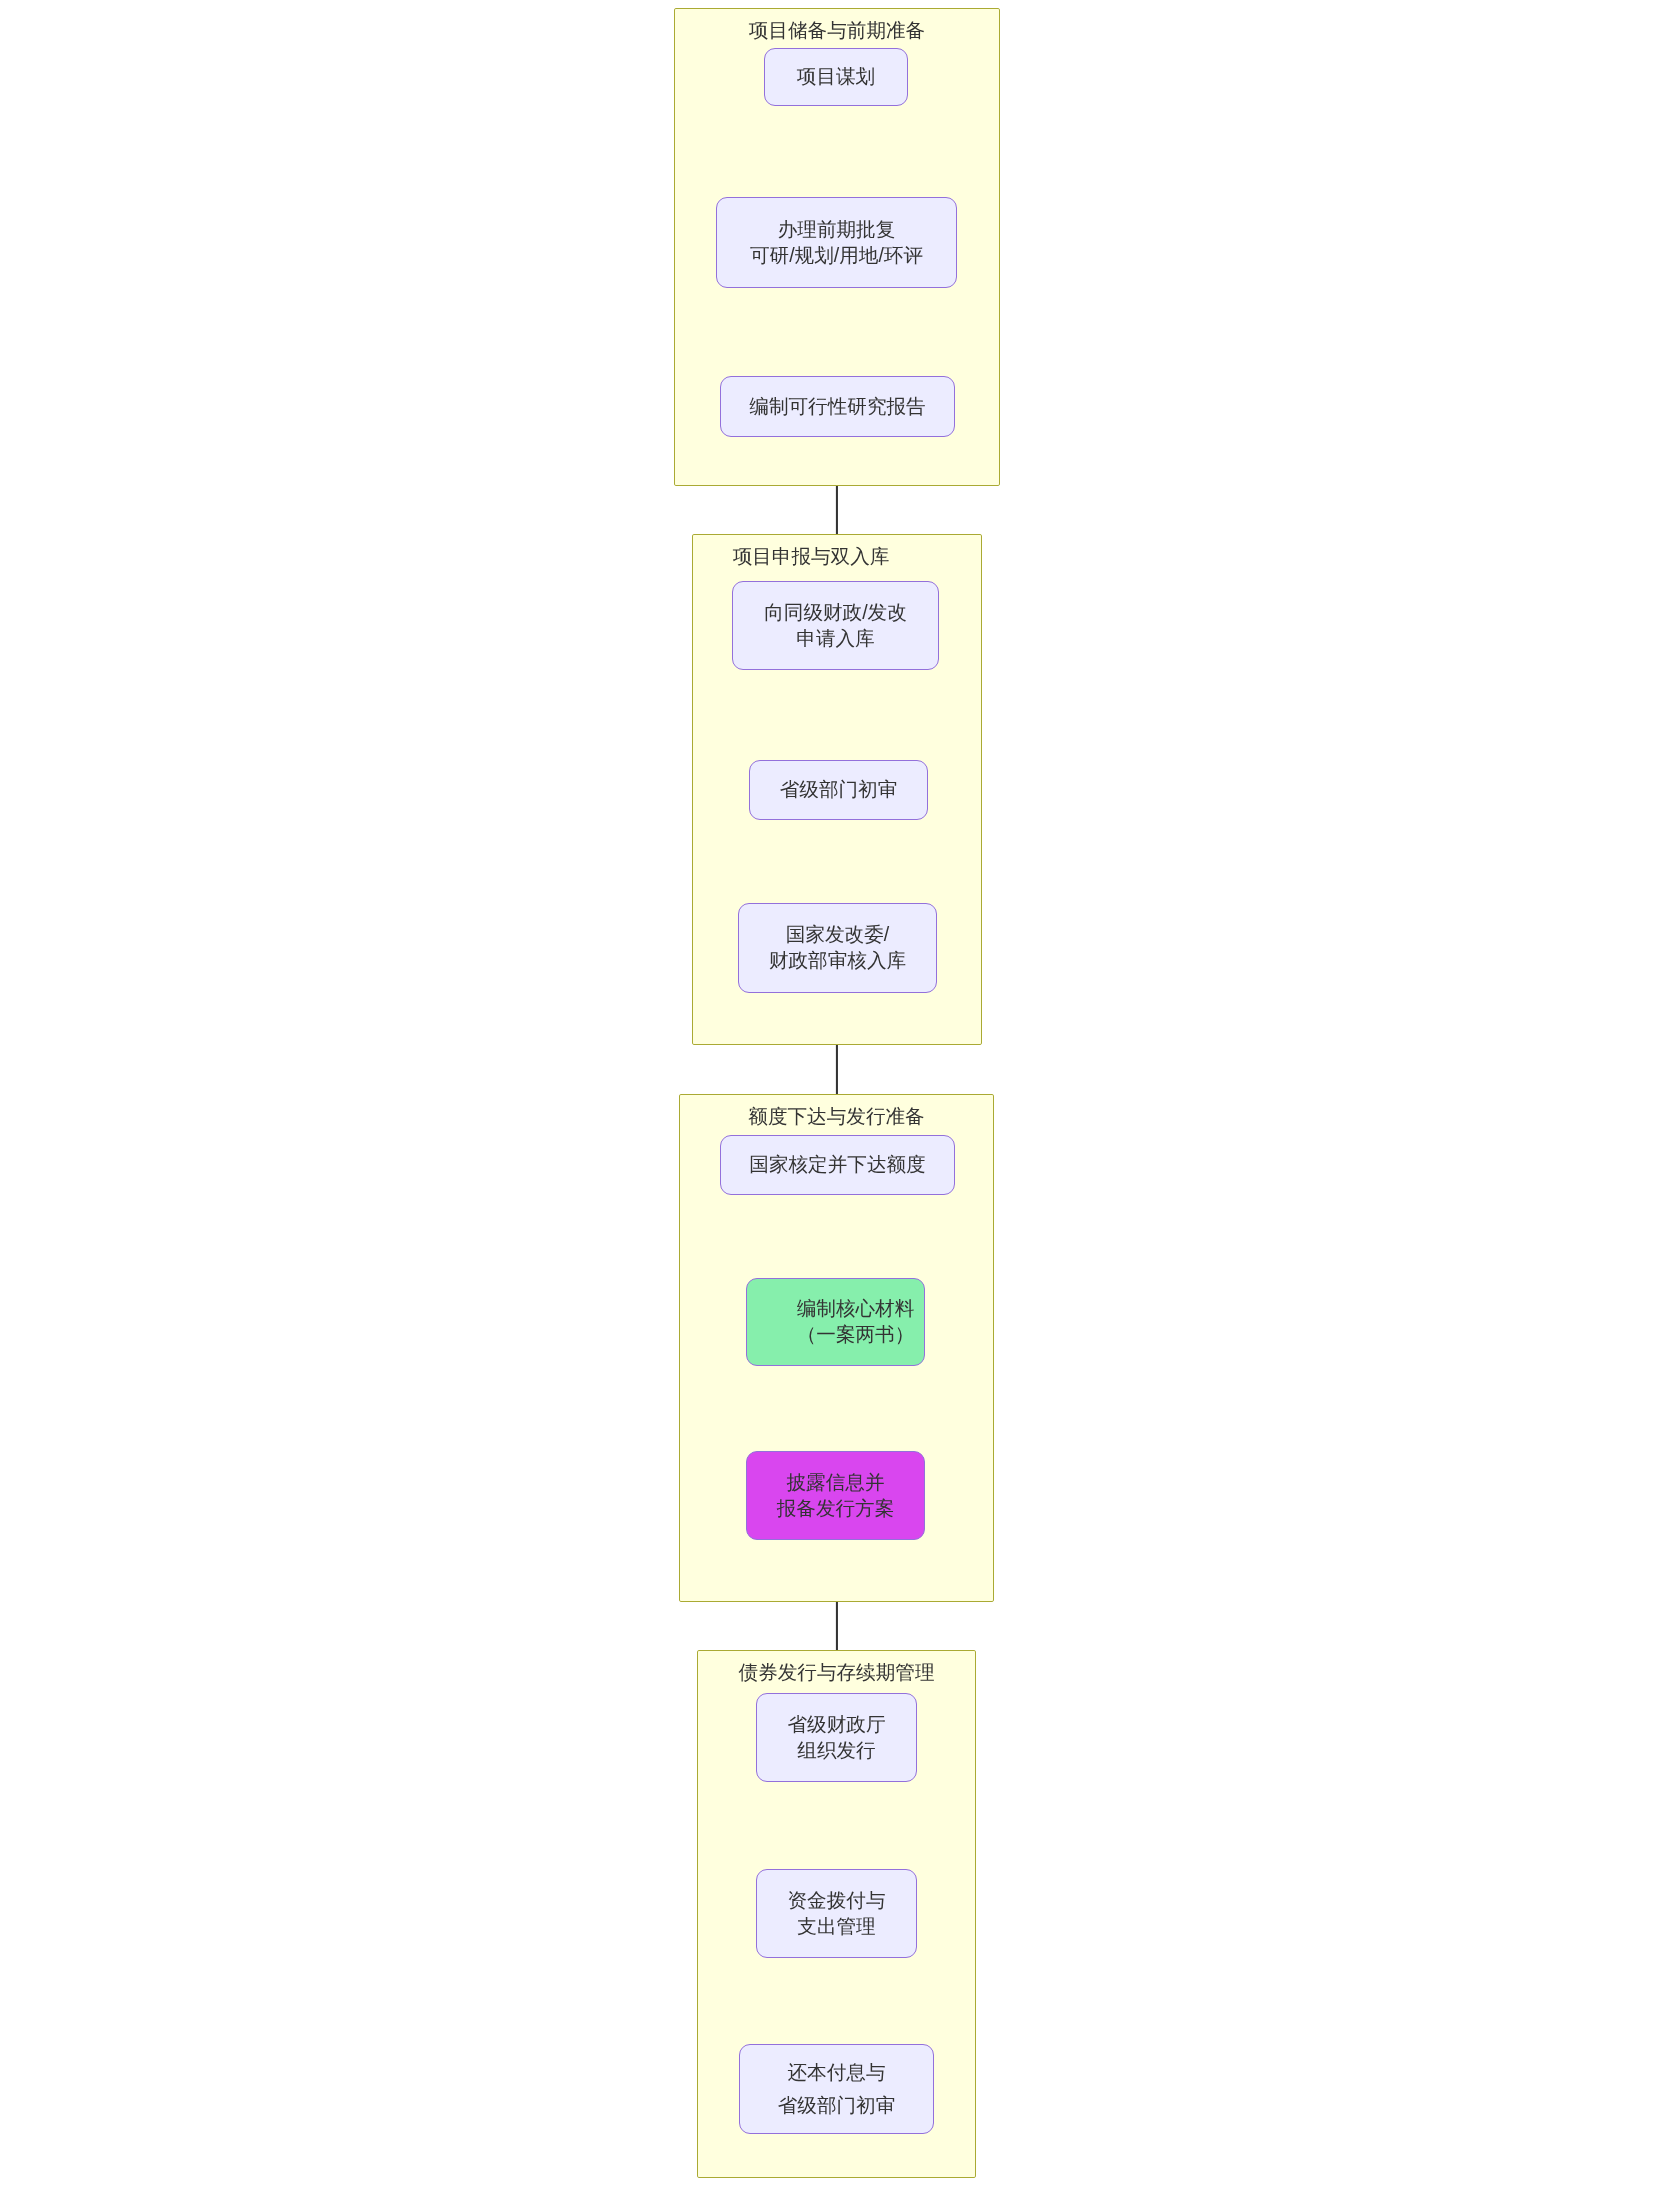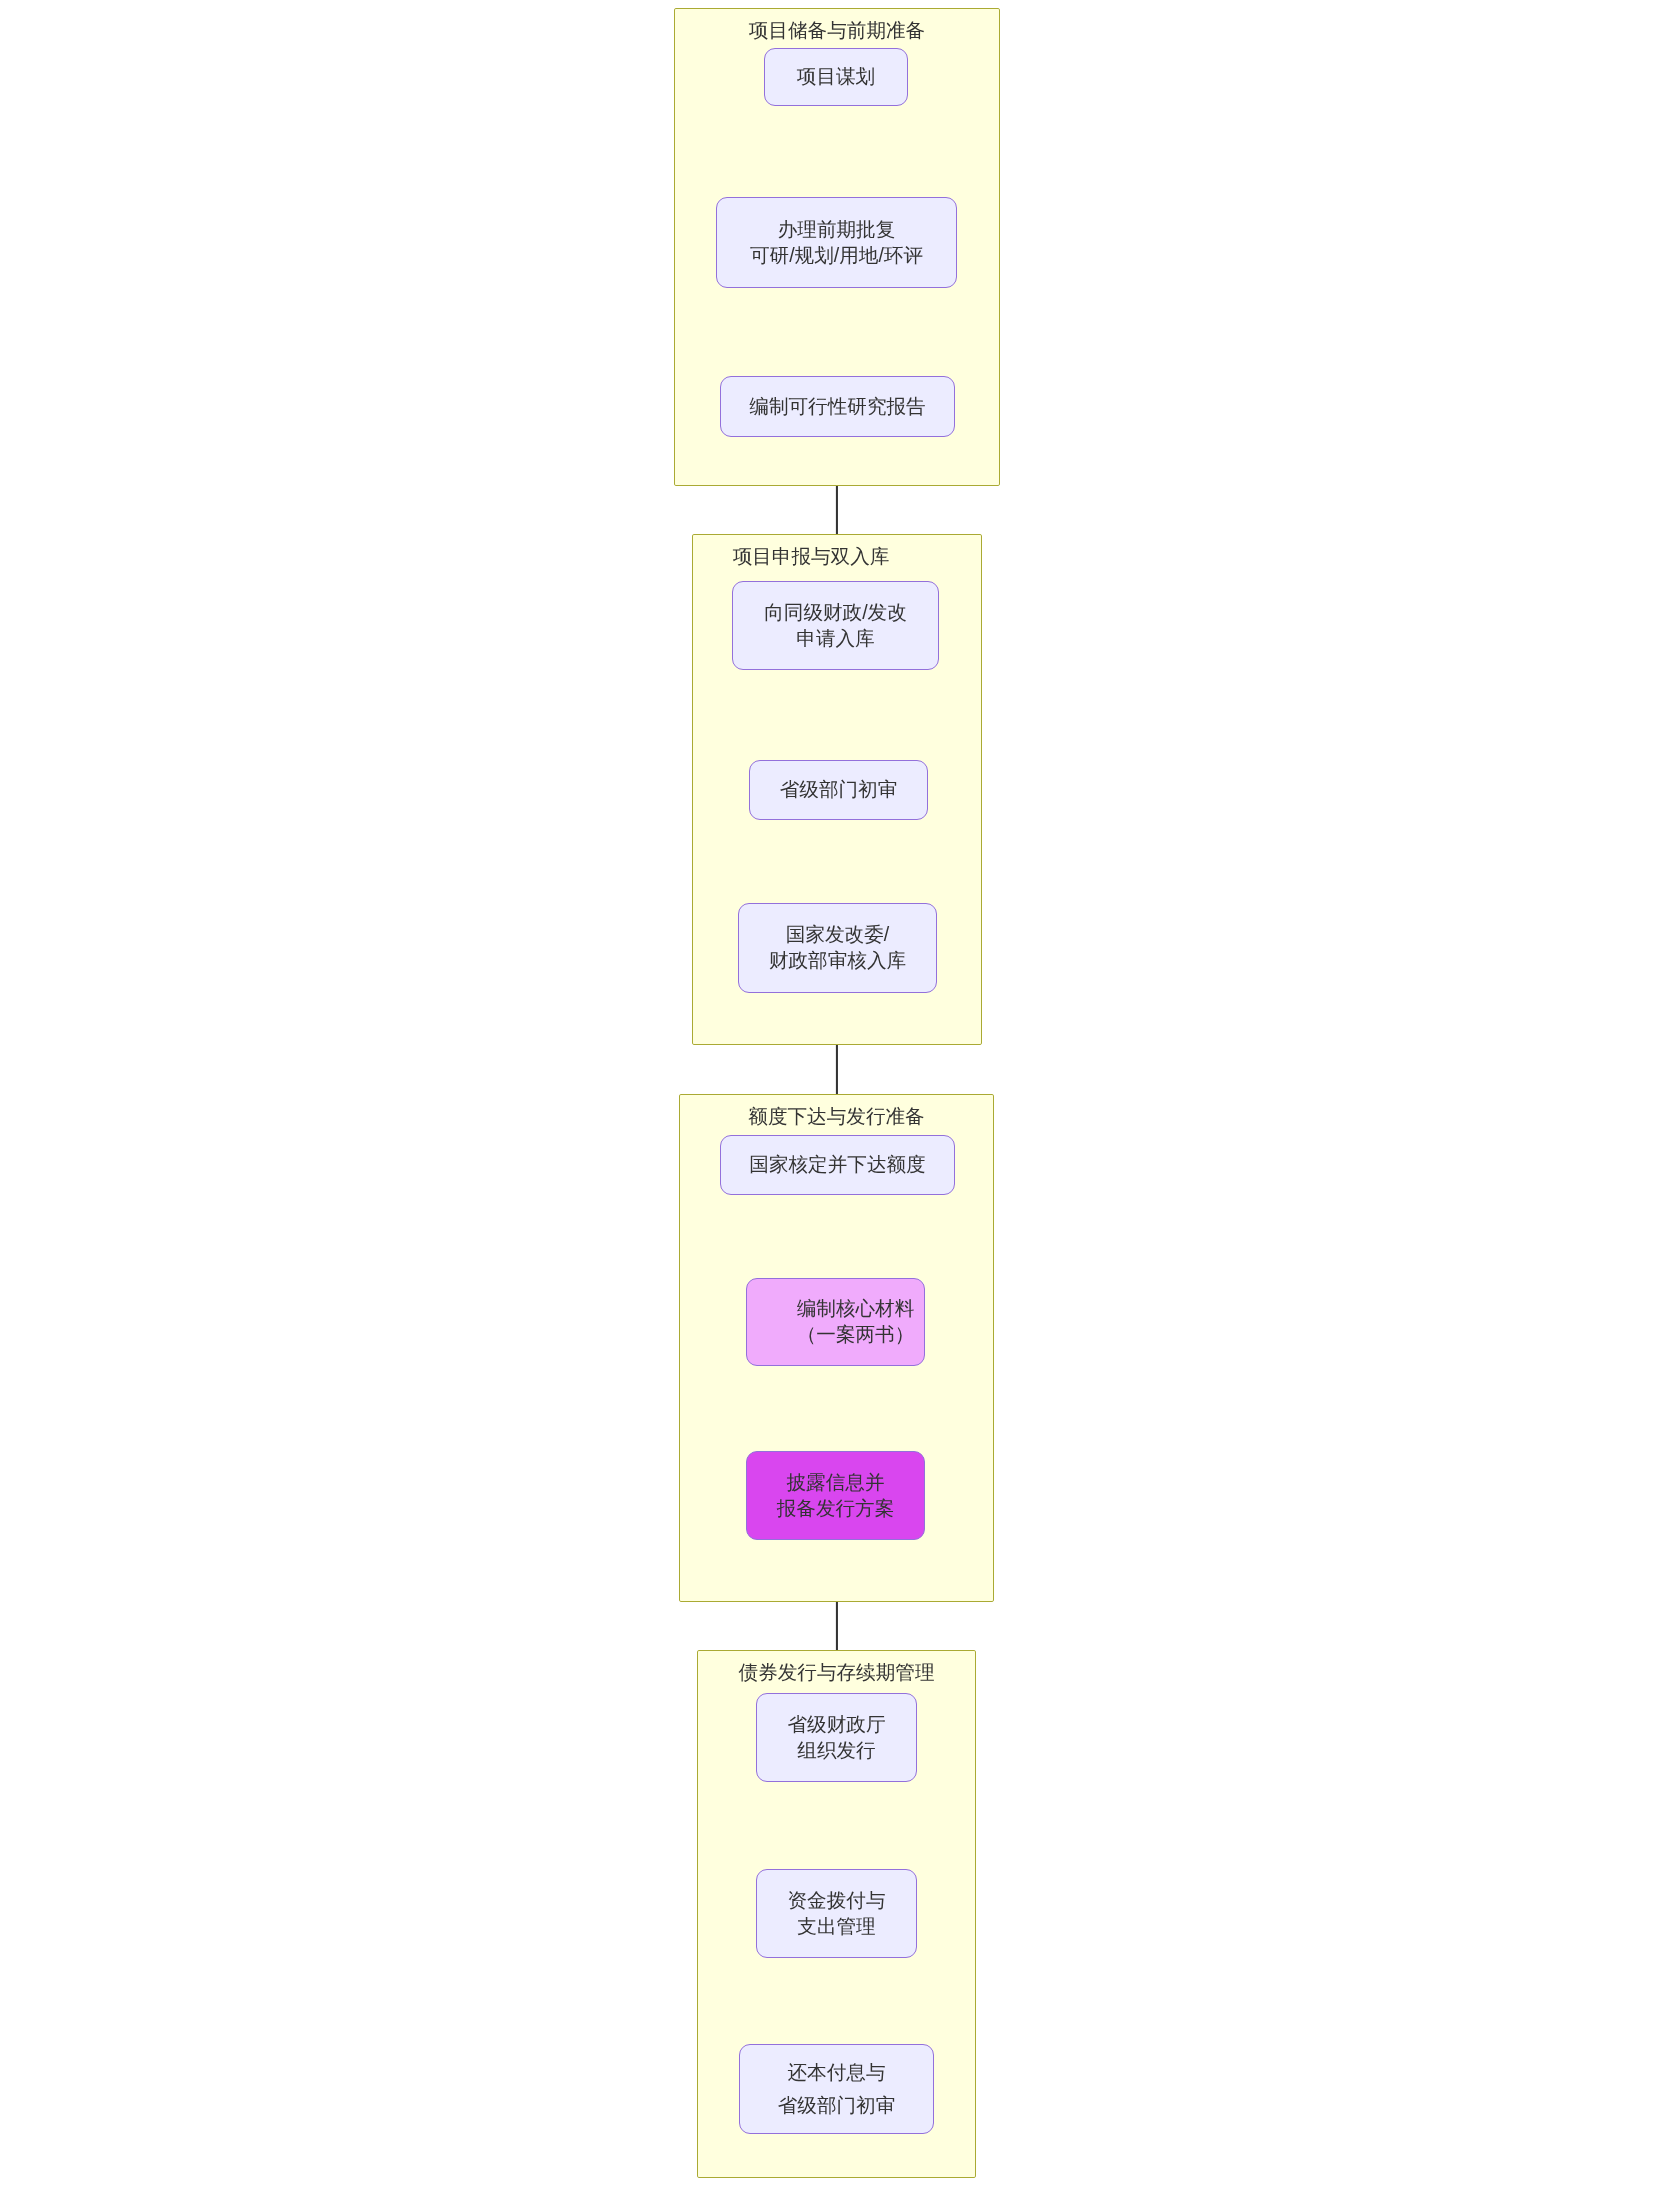--- a/index.html
+++ b/index.html
@@ -113,21 +113,21 @@
       </div>
       <div class="node" style="left: 738px; top: 903px; width: 199px; height: 90px; background: rgb(236, 236, 255); border-color: rgb(147, 112, 219); color: rgb(51, 51, 51);">
         <span class="ln">国家发改委/</span>
         <span class="ln">财政部审核入库</span>
       </div>
       <div class="cluster" style="left: 679px; top: 1094px; width: 315px; height: 508px; background: rgb(255, 255, 222); border-color: rgb(170, 170, 51);"></div>
       <div class="cluster-title" style="top: 1107px; left: 679px; width: 315px; position: absolute; color: rgb(51, 51, 51);">额度下达与发行准备</div>
       <div class="node" style="left: 720px; top: 1135px; width: 235px; height: 60px; background: rgb(236, 236, 255); border-color: rgb(147, 112, 219); color: rgb(51, 51, 51);">
         <span class="ln">国家核定并下达额度</span>
       </div>
-      <div class="node" style="left: 746px; top: 1278px; width: 179px; height: 88px; background: #f0abfc; border-color: rgb(147, 112, 219); color: rgb(51, 51, 51); padding-left: 40px;">
+      <div class="node" style="left: 746px; top: 1278px; width: 179px; height: 88px; background: #86efac; border-color: rgb(147, 112, 219); color: rgb(51, 51, 51); padding-left: 40px;">
         <span class="ln">编制核心材料</span>
         <span class="ln">（一案两书）</span>
       </div>
       <div class="node" style="left: 746px; top: 1451px; width: 179px; height: 89px; background: #d946ef; border-color: rgb(147, 112, 219); color: rgb(51, 51, 51);">
         <span class="ln">披露信息并</span>
         <span class="ln">报备发行方案</span>
       </div>
       <div class="cluster" style="left: 697px; top: 1650px; width: 279px; height: 528px; background: rgb(255, 255, 222); border-color: rgb(170, 170, 51);"></div>
       <div class="cluster-title" style="top: 1663px; left: 697px; width: 279px; position: absolute; color: rgb(51, 51, 51);">债券发行与存续期管理</div>
       <div class="node" style="left: 756px; top: 1693px; width: 161px; height: 89px; background: rgb(236, 236, 255); border-color: rgb(147, 112, 219); color: rgb(51, 51, 51);">

